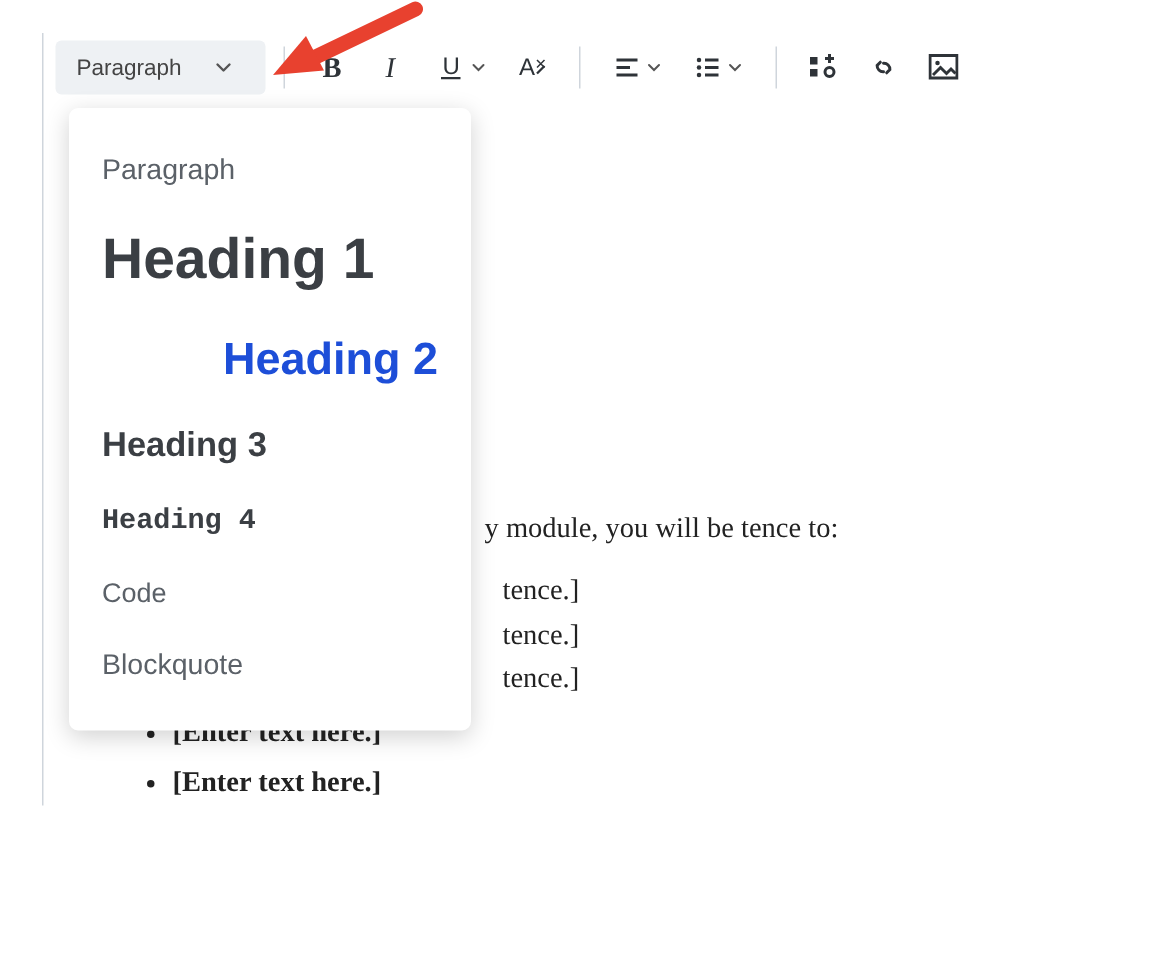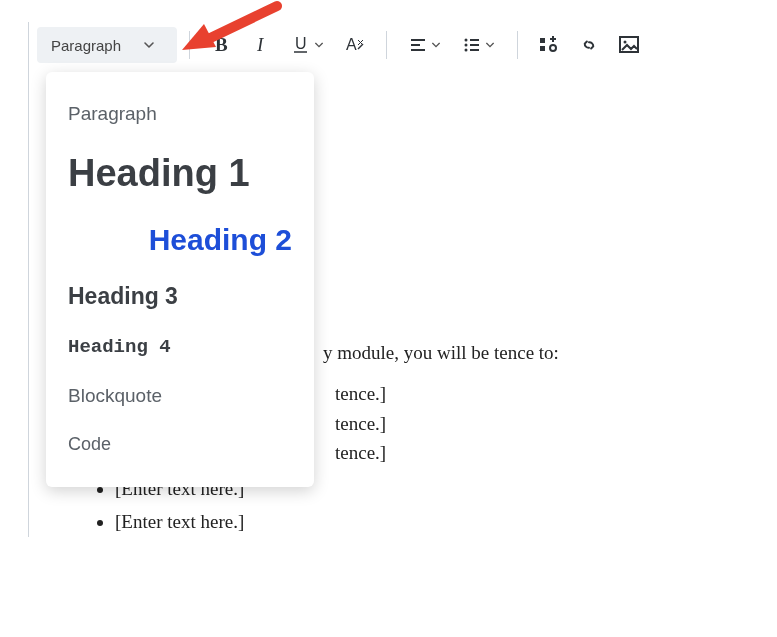--- a/index.html
+++ b/index.html
@@ -71,21 +71,21 @@
     line-height: 1.55;
   }
   .content .line { white-space: nowrap; }
   .content h3.sect {
     font-family: Georgia, serif;
     font-weight: 500;
     font-size: 26px;
     margin: 14px 0 10px 0;
     color: #222;
   }
-  .content ul { margin: 6px 0; padding-left: 56px; }
+  .content ul { margin: 6px 0; padding-left: 56px; font-weight: bold; }
   .content ul li { margin: 4px 0; }
 
   .dropdown {
     position: absolute;
     top: 72px;
     left: 46px;
     width: 268px;
     background: #fff;
     border-radius: 6px;
     box-shadow: 0 4px 16px rgba(0,0,0,0.18);
@@ -223,21 +223,21 @@
     </ul>
   </div>
 </div>
 
 <div class="dropdown">
   <div class="dd-item paragraph">Paragraph</div>
   <div class="dd-item h1">Heading 1</div>
   <div class="dd-item h2">Heading 2</div>
   <div class="dd-item h3">Heading 3</div>
   <div class="dd-item h4">Heading 4</div>
+  <div class="dd-item code">Code</div>
   <div class="dd-item bq">Blockquote</div>
-  <div class="dd-item code">Code</div>
 </div>
 
 <svg class="arrow" width="120" height="60">
   <defs></defs>
   <line x1="105" y1="6" x2="30" y2="42" stroke="#e8412f" stroke-width="10" stroke-linecap="round"></line>
   <polygon points="10,50 44,47 32,24" fill="#e8412f"></polygon>
 </svg>
 
 </body></html>

